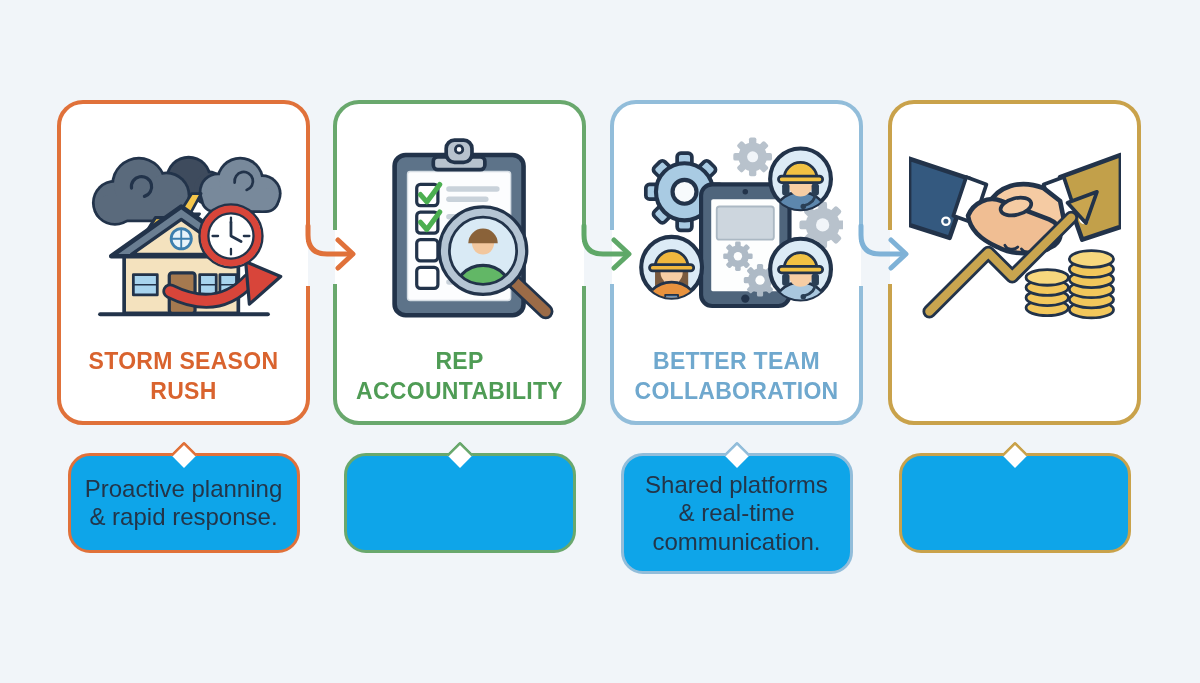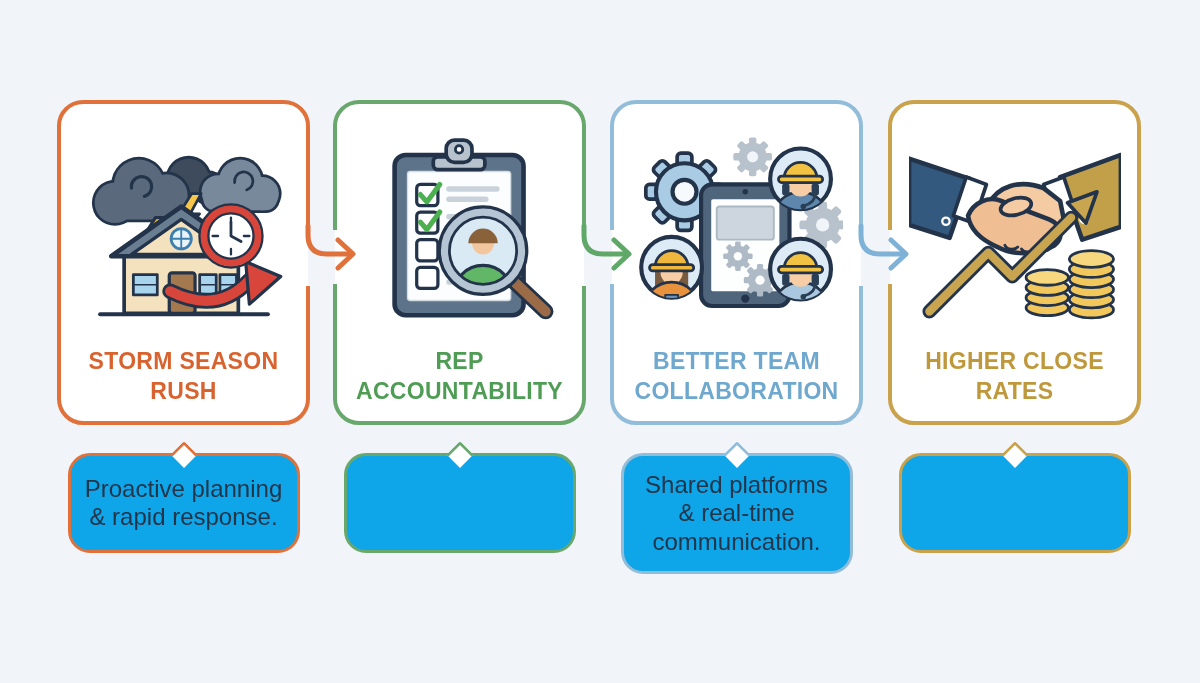--- a/index.html
+++ b/index.html
@@ -8,21 +8,21 @@
     background:#F1F5F9;font-family:"Liberation Sans",sans-serif;
   }
   .col{position:absolute;top:100px;width:253px;}
   .col:nth-of-type(1){--ac:#E0713A;--tc:#D9632E;left:57px;}
   .col:nth-of-type(2){--ac:#69A86D;--tc:#4F9C55;left:333px;}
   .col:nth-of-type(3){--ac:#92BDDA;--tc:#6FA8CE;left:610px;}
   .col:nth-of-type(4){--ac:#C9A24B;--tc:#BF983C;left:888px;}
   .card{
     box-sizing:border-box;width:253px;height:325px;background:#FFFFFF;
     border:4px solid var(--ac);border-radius:26px;
-    display:flex;flex-direction:column;
+    display:flex;flex-direction:column;align-items:center;
   }
   .icon-wrap{height:236px;display:flex;align-items:center;justify-content:center;padding-top:8px;}
   .title{
     margin:auto 0 14px;color:var(--tc);font-weight:bold;font-size:23px;
     line-height:1.3;text-align:center;letter-spacing:.3px;white-space:pre-line;
   }
   .bubble{
     box-sizing:border-box;position:relative;width:232px;margin:28px auto 0;
     background:#0ea5e9;border:3px solid var(--ac);border-radius:22px;
     padding:15px 9px;min-height:100px;
@@ -355,22 +355,20 @@
               <ellipse cx="198" cy="194" rx="24" ry="9" fill="#F2C75C" stroke="#22334A" stroke-width="3"></ellipse>
               <ellipse cx="198" cy="183" rx="24" ry="9" fill="#F2C75C" stroke="#22334A" stroke-width="3"></ellipse>
               <ellipse cx="198" cy="172" rx="24" ry="9" fill="#F2C75C" stroke="#22334A" stroke-width="3"></ellipse>
               <ellipse cx="198" cy="161" rx="24" ry="9" fill="#F2C75C" stroke="#22334A" stroke-width="3"></ellipse>
               <ellipse cx="198" cy="150" rx="24" ry="9" fill="#F2C75C" stroke="#22334A" stroke-width="3"></ellipse>
               <ellipse cx="198" cy="139" rx="24" ry="9" fill="#F7D87E" stroke="#22334A" stroke-width="3"></ellipse>
             </g>
           </g>
         </svg>
       </div>
-      <h2 class="title">HIGHER CLOSE
-RATES</h2>
     </div>
     <div class="bubble">
       <span class="notch"></span>
     </div>
   </div>
 
   <div class="gap gap-out g-s1"></div>
   <div class="gap gap-in g-t1"></div>
   <div class="gap gap-out g-s2"></div>
   <div class="gap gap-in g-t2"></div>

